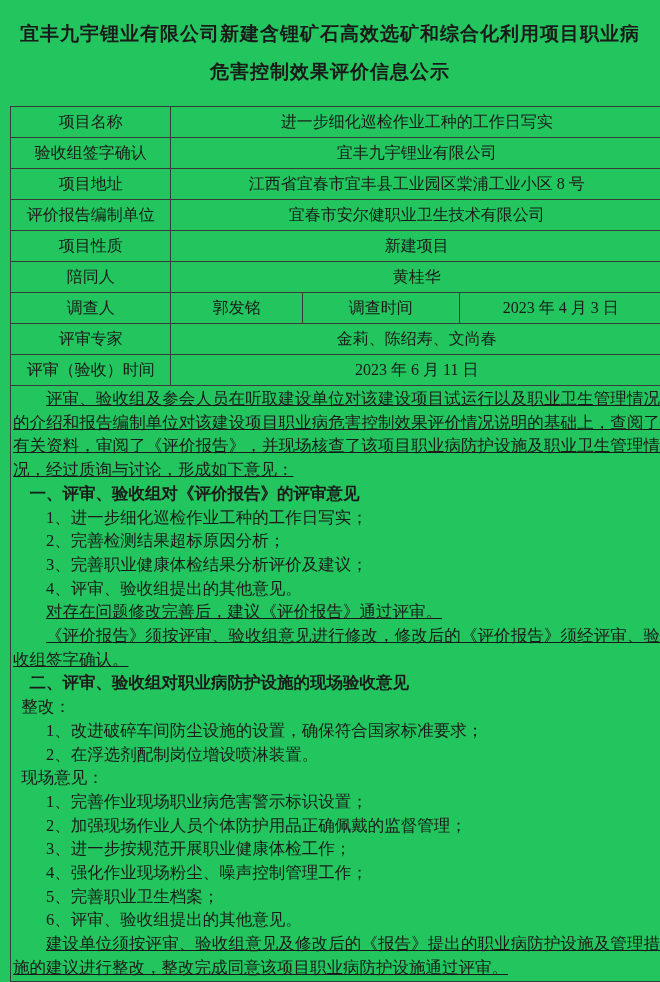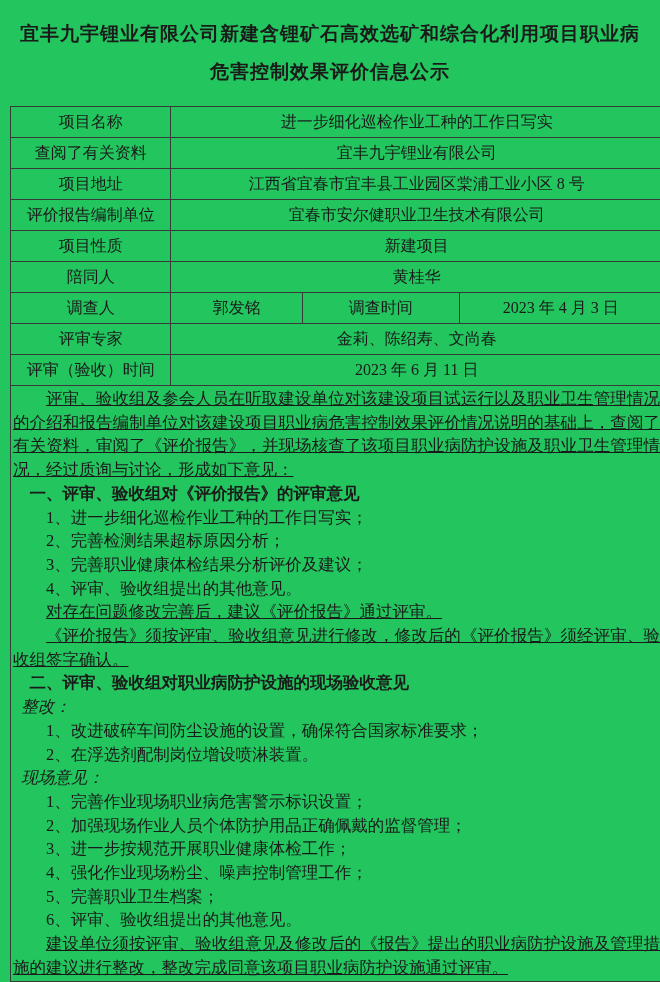--- a/index.html
+++ b/index.html
@@ -44,21 +44,21 @@
     padding: 5px 6px 4px 6px;
   }
   .opinion-cell p {
     font-size: 16.5px;
     line-height: 23.7px;
     text-align: justify;
   }
   .para { text-indent: 2em; text-decoration: underline; }
   .item { text-indent: 2em; }
   .heading { text-indent: 1em; font-weight: bold; }
-  .sublabel { text-indent: 0.5em; font-style: italic; }
+  .sublabel { text-indent: 0.5em; }
 </style>
 </head>
 <body>
 
 <div class="page">
 
   <div class="doc-title">
     <div>宜丰九宇锂业有限公司新建含锂矿石高效选矿和综合化利用项目职业病</div>
     <div>危害控制效果评价信息公示</div>
   </div>
@@ -69,21 +69,21 @@
       <col style="width:20.2%">
       <col style="width:24.0%">
       <col style="width:31.2%">
     </colgroup>
     <tbody>
       <tr>
         <td>项目名称</td>
         <td colspan="3">进一步细化巡检作业工种的工作日写实</td>
       </tr>
       <tr>
-        <td>查阅了有关资料</td>
+        <td>验收组签字确认</td>
         <td colspan="3">宜丰九宇锂业有限公司</td>
       </tr>
       <tr>
         <td>项目地址</td>
         <td colspan="3">江西省宜春市宜丰县工业园区棠浦工业小区 8 号</td>
       </tr>
       <tr>
         <td>评价报告编制单位</td>
         <td colspan="3">宜春市安尔健职业卫生技术有限公司</td>
       </tr>

